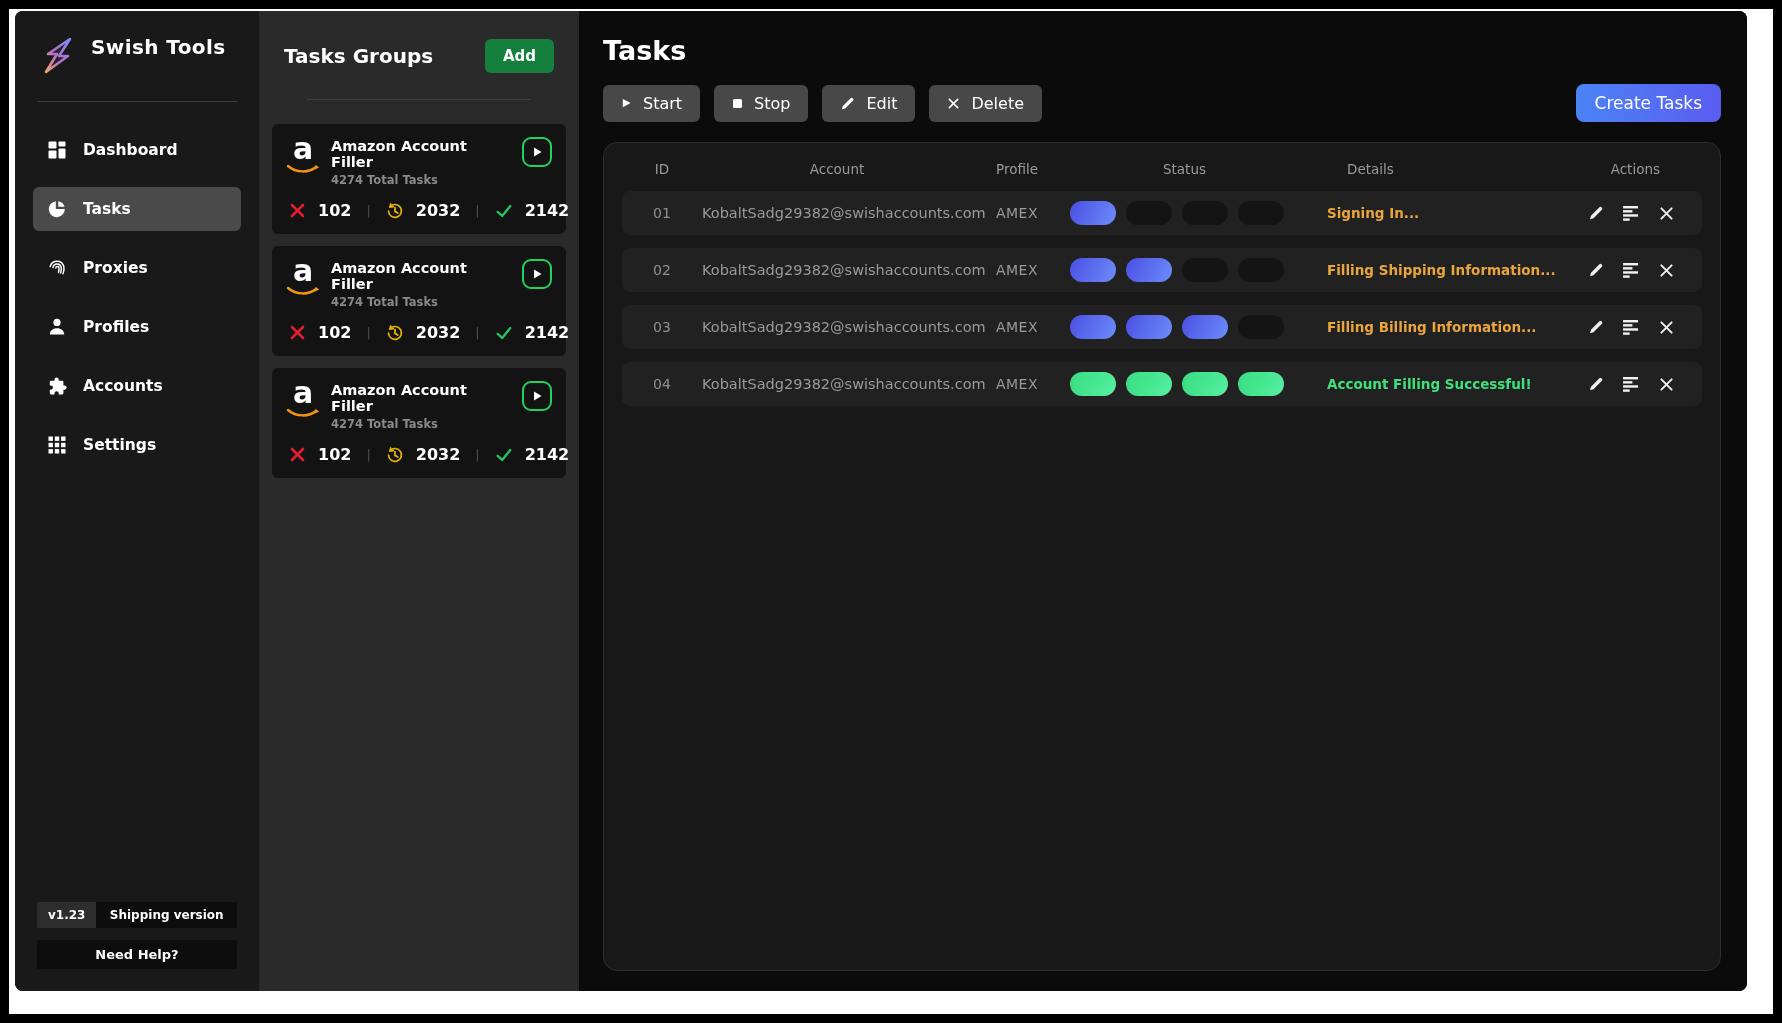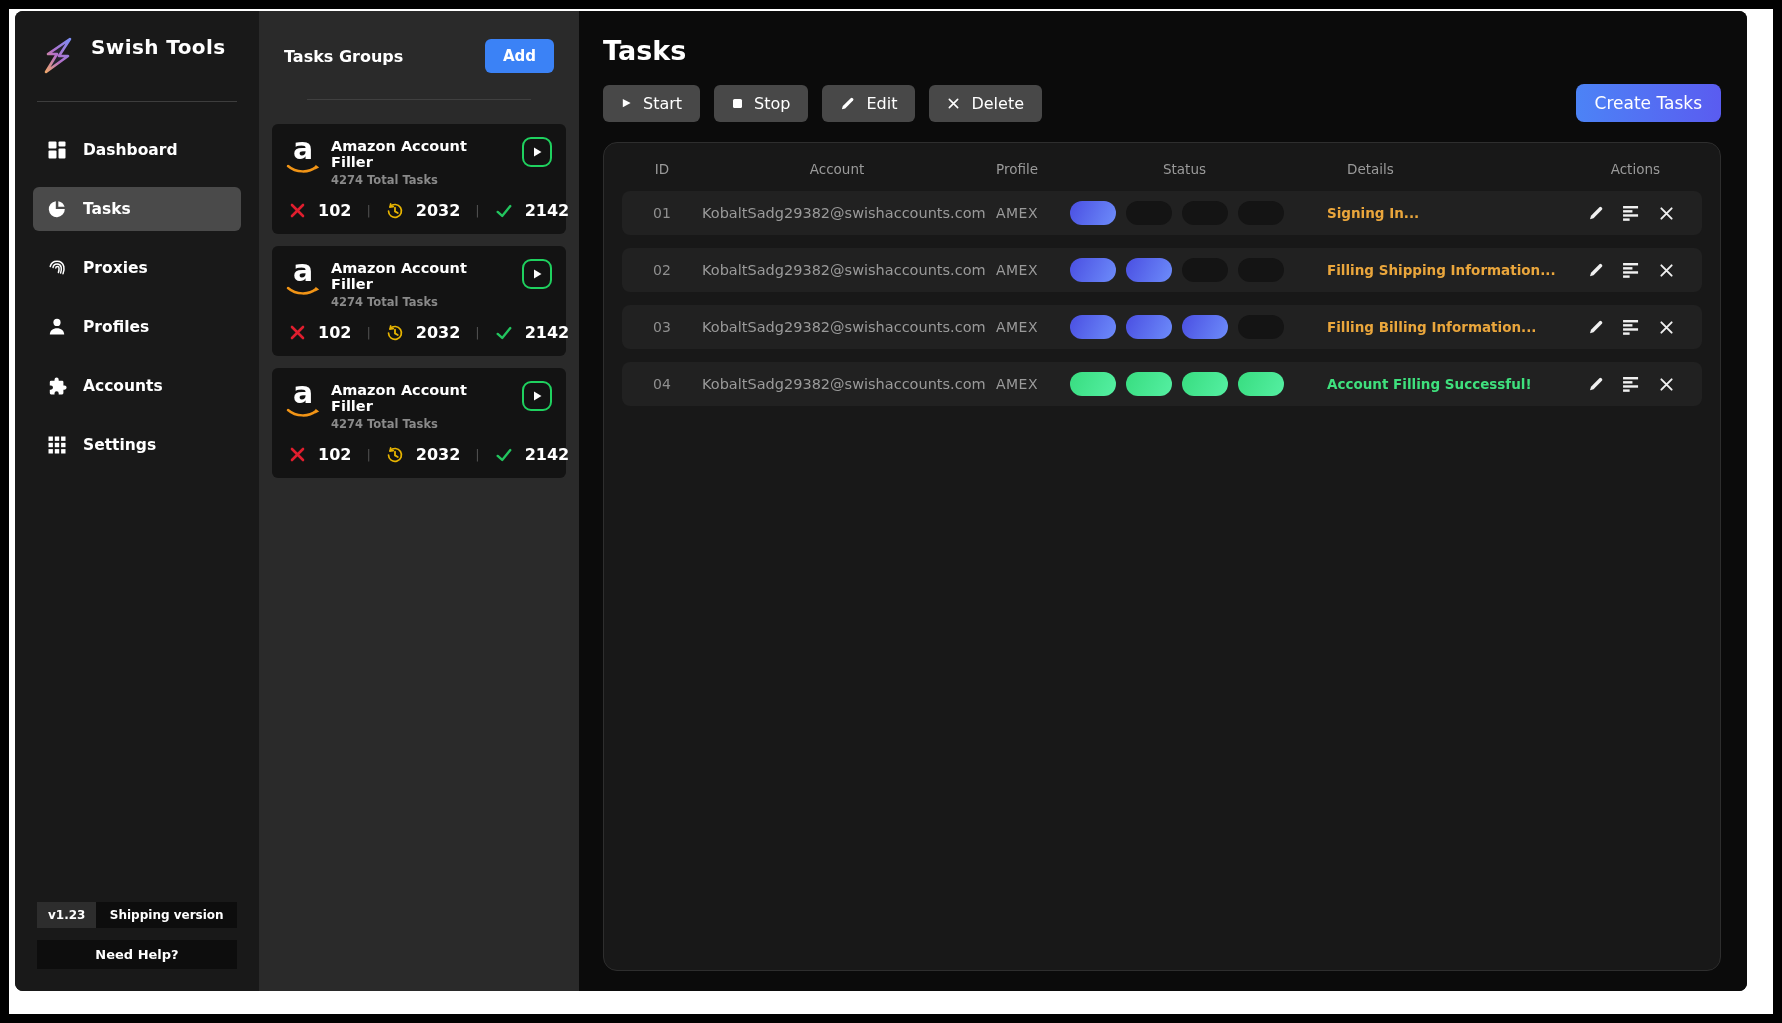--- a/index.html
+++ b/index.html
@@ -17,22 +17,22 @@
   .nav-icon { width:20px; height:20px; flex-shrink:0; display:flex; align-items:center; justify-content:center; }
   .side-bottom { margin-top:auto; }
   .version-row { display:flex; margin:0 4px 12px; }
   .v-badge { background:#2d2d2d; padding:6px 11px; font-size:12px; font-weight:700; }
   .v-status { background:#0d0d0d; flex:1; text-align:center; padding:6px 0; font-size:12px; font-weight:700; }
   .help-btn { background:#0d0d0d; text-align:center; padding:7px 0; font-size:13px; font-weight:700; margin:0 4px; cursor:pointer; }
 
   
   .groups { width:320px; background:#2a2a2a; padding:22px 13px 20px; display:flex; flex-direction:column; flex-shrink:0; }
   .groups-header { display:flex; align-items:center; justify-content:space-between; padding:6px 12px 0; }
-  .groups-title { font-size:16px; font-weight:800; }
-  .add-btn { background:#3b82f6; border:none; color:#fff; font-size:15px; font-weight:600; padding:8px 18px; border-radius:6px; cursor:pointer; font-family:inherit; }
+  .groups-title { font-size:20px; font-weight:800; }
+  .add-btn { background:#15803d; border:none; color:#fff; font-size:15px; font-weight:600; padding:8px 18px; border-radius:6px; cursor:pointer; font-family:inherit; }
   .groups-divider { border:none; border-top:1px solid #404040; margin:26px auto 24px; width:76%; }
   .group-card { background:#131313; border-radius:6px; padding:13px 14px 14px; margin-bottom:12px; }
   .card-top { display:flex; align-items:flex-start; gap:11px; }
   .amazon-icon { width:34px; flex-shrink:0; text-align:center; }
   .amazon-a { display:block; font-size:30px; font-weight:800; line-height:.78; color:#fff; }
   .card-name { font-size:14.5px; font-weight:700; margin-top:1px; }
   .card-sub { font-size:11.5px; color:#8a8a8a; font-weight:600; margin-top:3px; }
   .play-btn { margin-left:auto; width:30px; height:30px; border:2px solid #1fd15f; border-radius:9px; background:transparent; display:flex; align-items:center; justify-content:center; cursor:pointer; flex-shrink:0; }
   .card-stats { display:flex; align-items:center; gap:12px; margin-top:14px; padding-left:3px; }
   .stat-num { font-size:16px; font-weight:800; }

